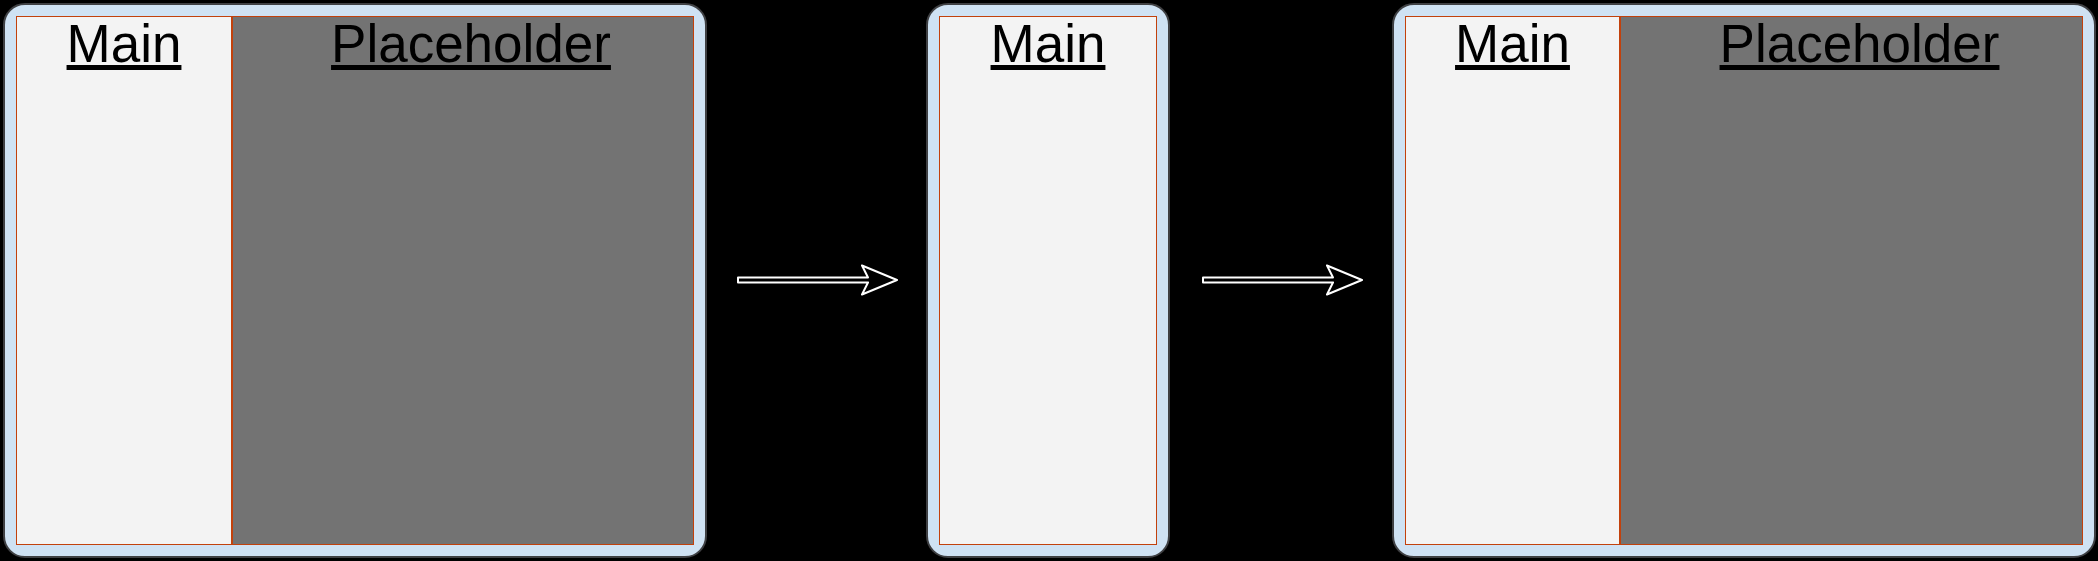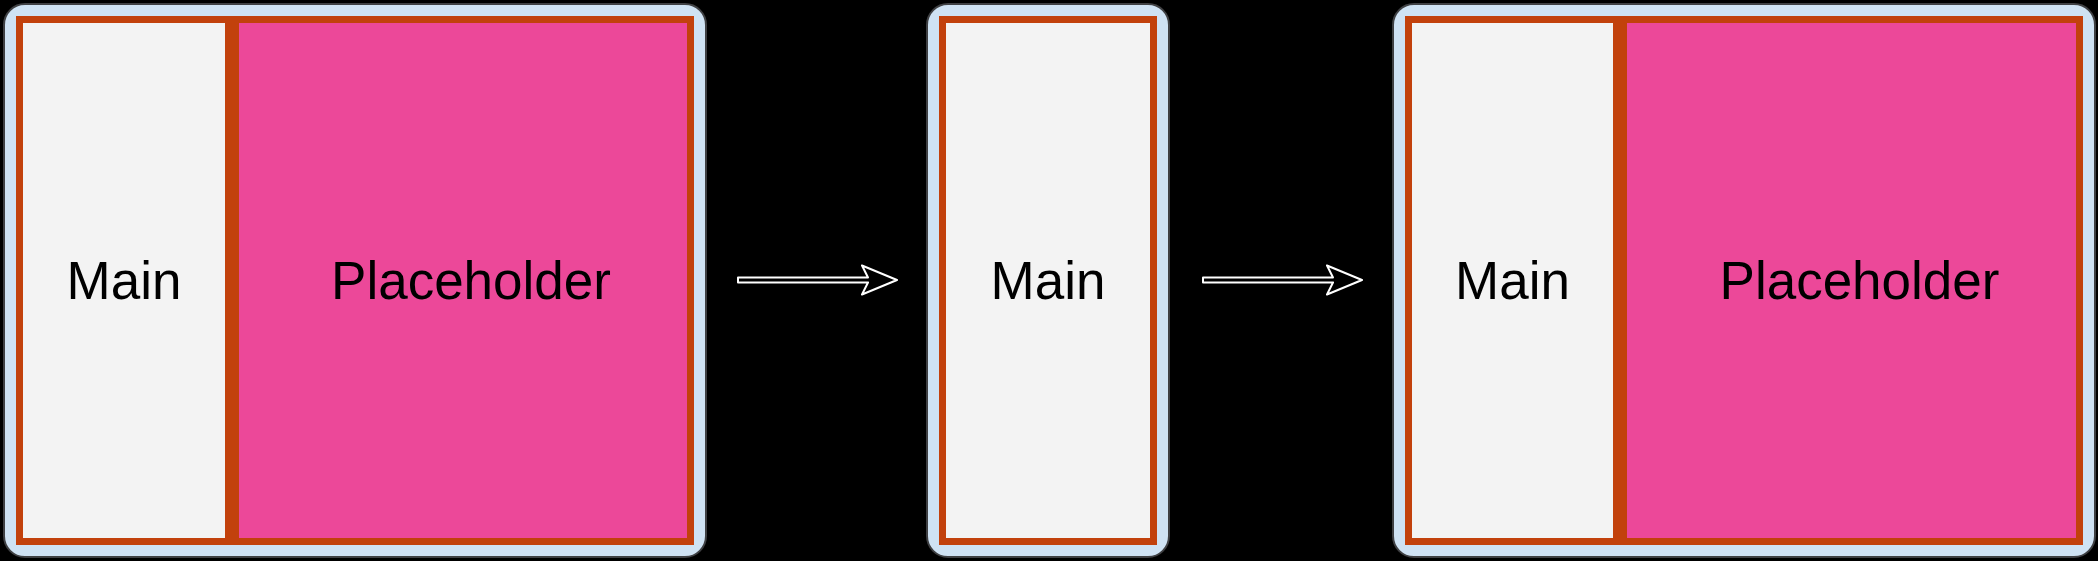--- a/index.html
+++ b/index.html
@@ -31,35 +31,36 @@
   .window.w-expanded-left  { left: 3px;    width: 704px; }
   .window.w-compact        { left: 926px;  width: 244px; }
   .window.w-expanded-right { left: 1392px; width: 704px; }
   .screen {
     display: flex;
     width: 100%;
     height: 100%;
   }
   .pane {
     display: flex;
-    align-items: center;
+    align-items: flex-start;
     justify-content: center;
-    border: 7px solid #c2410c;
+    border: 1px solid #c2410c;
     box-sizing: border-box;
     font-size: 53px;
     line-height: 1;
     color: #000000;
     white-space: nowrap;
+    text-decoration: underline;
   }
   .pane.main {
     background: #f3f3f3;
     flex: 0 0 auto;
   }
   .pane.placeholder {
-    background: #ec4899;
+    background: #737373;
     flex: 1 1 auto;
     padding-left: 16px;
   }
   .w-expanded-left  .pane.main { width: 216px; }
   .w-compact        .pane.main { flex: 1 1 auto; }
   .w-expanded-right .pane.main { width: 215px; }
   .arrow {
     position: absolute;
     top: 255px;
     width: 166px;

